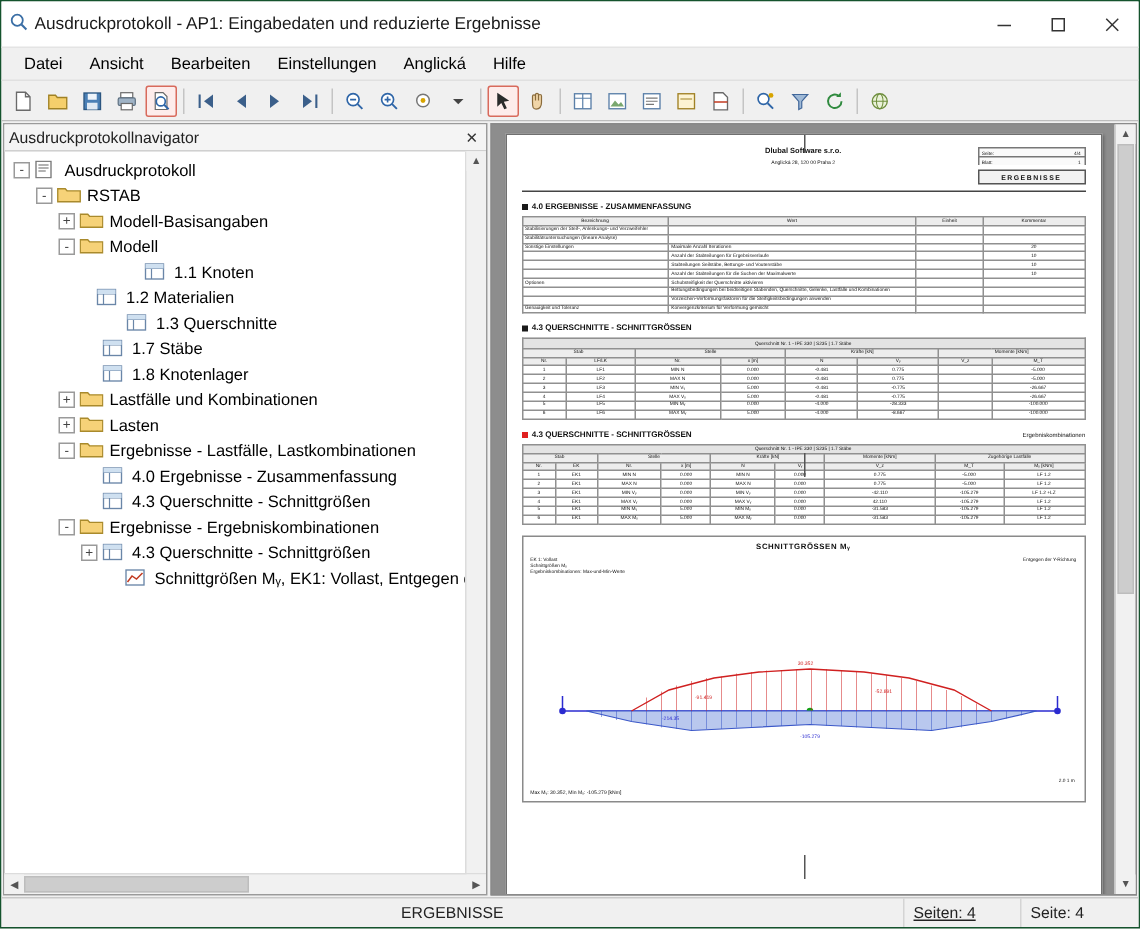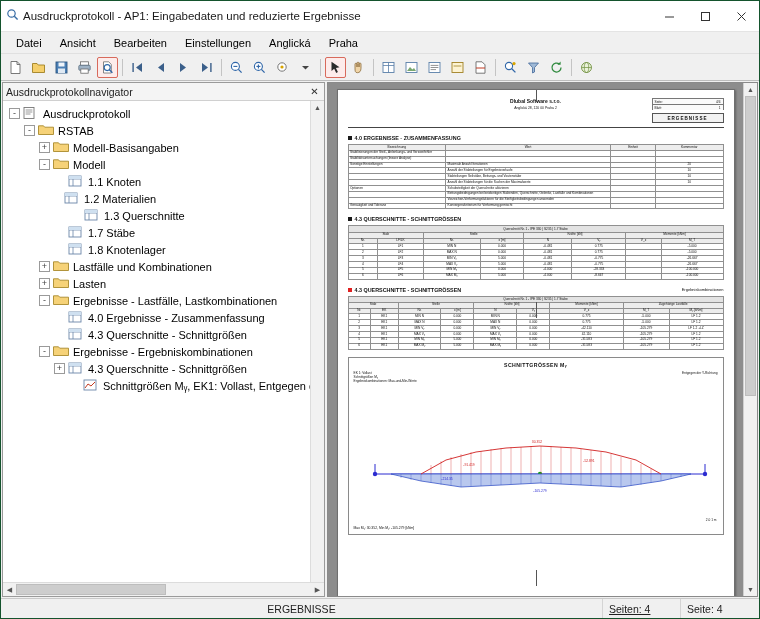--- a/index.html
+++ b/index.html
@@ -427,21 +427,21 @@
       </div>
     </div>
   </div>
 
   <div class="menubar">
     <div class="menuitem">Datei</div>
     <div class="menuitem">Ansicht</div>
     <div class="menuitem">Bearbeiten</div>
     <div class="menuitem">Einstellungen</div>
     <div class="menuitem">Anglická</div>
-    <div class="menuitem">Praha</div>
+    <div class="menuitem">Hilfe</div>
   </div>
 
   <div class="toolbar">
     <div class="tbtn">
       <svg width="15" height="15" viewBox="0 0 15 15">
           <path d="M3 1.5h6l3 3v9H3z" fill="#fff" stroke="#6a6a6a" stroke-width="0.9"></path>
           <path d="M9 1.5v3h3" fill="none" stroke="#6a6a6a" stroke-width="0.9"></path>
         </svg>
     </div>
     <div class="tbtn">
@@ -639,21 +639,21 @@
                 </svg></span>
               <span class="nlabel">Modell-Basisangaben</span>
             </div>
             <div class="tnode" style="padding-left: 36px;">
               <span class="expander">-</span>
               <span class="ficon"><svg width="16" height="12" viewBox="0 0 16 12">
                   <path d="M0.5 1.8h5l1.2 1.4h8.8v7.3H0.5z" fill="#f6d278" stroke="#a98a2c" stroke-width="0.9"></path>
                 </svg></span>
               <span class="nlabel">Modell</span>
             </div>
-            <div class="tnode" style="padding-left: 51px;">
+            <div class="tnode" style="padding-left: 31px; margin-left: 48px;">
               <span class="expander none"></span>
               <span class="ficon"><svg width="14" height="12" viewBox="0 0 14 12">
                   <rect x="1" y="1" width="12" height="10" fill="#fff" stroke="#6a86a8" stroke-width="0.9"></rect>
                   <line x1="1" y1="4" x2="13" y2="4" stroke="#6a86a8" stroke-width="0.8"></line>
                   <line x1="5" y1="1" x2="5" y2="11" stroke="#6a86a8" stroke-width="0.8"></line>
                   <rect x="1" y="1" width="12" height="3" fill="#cfe0f0"></rect>
                 </svg></span>
               <span class="nlabel">1.1 Knoten</span>
             </div>
             <div class="tnode" style="padding-left: 47px;">

